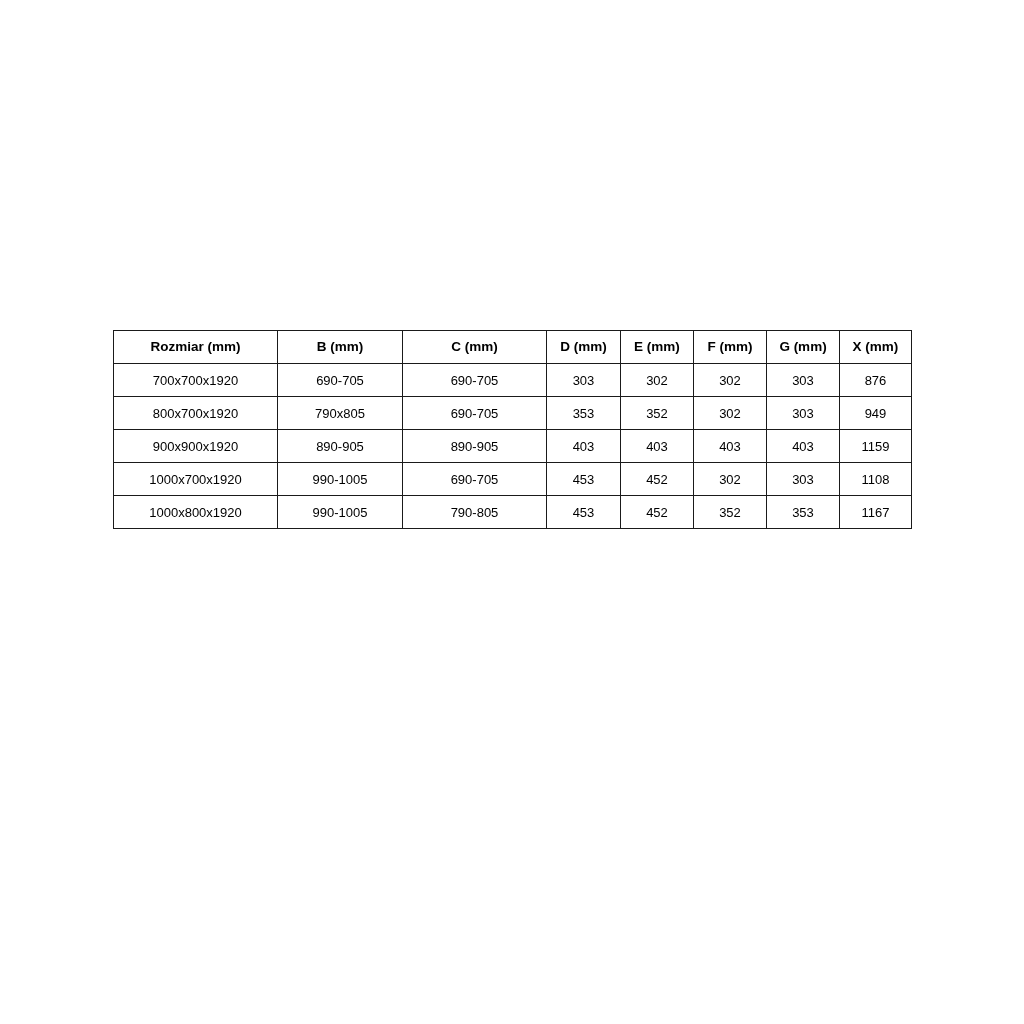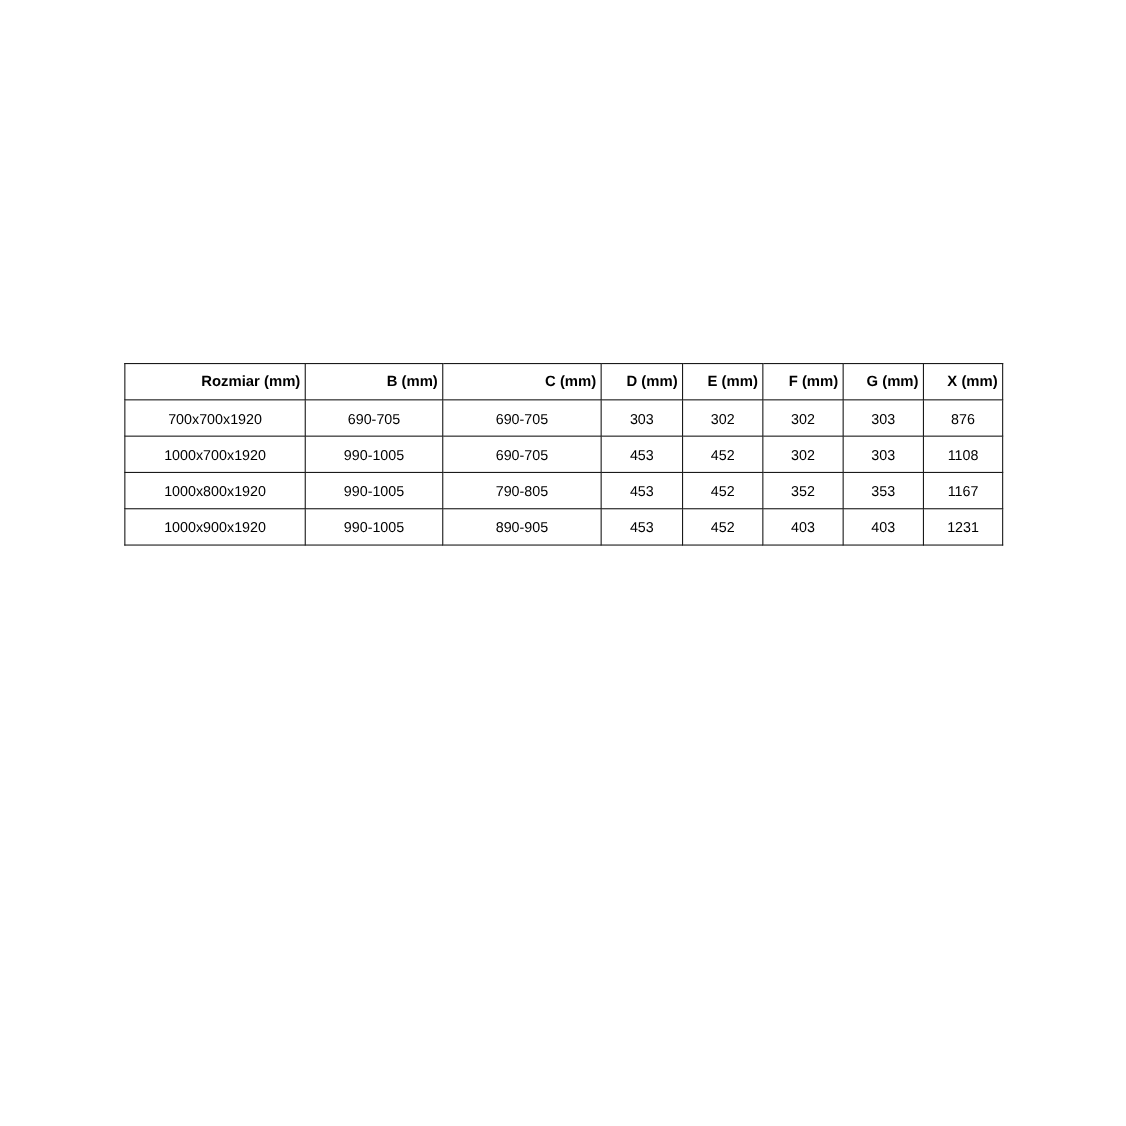--- a/index.html
+++ b/index.html
@@ -35,21 +35,20 @@
     text-align: center;
     vertical-align: middle;
     font-size: 13px;
     line-height: 1;
     white-space: nowrap;
     overflow: hidden;
   }
   table.dim-table th {
     font-weight: bold;
     font-size: 13.5px;
-    text-align: right;
   }
   
   table.dim-table col:nth-child(1) { width: 164px; }
   table.dim-table col:nth-child(2) { width: 125px; }
   table.dim-table col:nth-child(3) { width: 144px; }
   table.dim-table col:nth-child(4) { width: 74px; }
   table.dim-table col:nth-child(5) { width: 73px; }
   table.dim-table col:nth-child(6) { width: 73px; }
   table.dim-table col:nth-child(7) { width: 73px; }
   table.dim-table col:nth-child(8) { width: 72px; }
@@ -86,44 +85,54 @@
           <td>700x700x1920</td>
           <td>690-705</td>
           <td>690-705</td>
           <td>303</td>
           <td>302</td>
           <td>302</td>
           <td>303</td>
           <td>876</td>
         </tr>
         <tr>
+          <td>800x700x1920</td>
+          <td>790x805</td>
+          <td>690-705</td>
+          <td>353</td>
+          <td>352</td>
+          <td>302</td>
+          <td>303</td>
+          <td>949</td>
+        </tr>
+        <tr>
+          <td>900x900x1920</td>
+          <td>890-905</td>
+          <td>890-905</td>
+          <td>403</td>
+          <td>403</td>
+          <td>403</td>
+          <td>403</td>
+          <td>1159</td>
+        </tr>
+        <tr>
           <td>1000x700x1920</td>
           <td>990-1005</td>
           <td>690-705</td>
           <td>453</td>
           <td>452</td>
           <td>302</td>
           <td>303</td>
           <td>1108</td>
         </tr>
         <tr>
           <td>1000x800x1920</td>
           <td>990-1005</td>
           <td>790-805</td>
           <td>453</td>
           <td>452</td>
           <td>352</td>
           <td>353</td>
           <td>1167</td>
         </tr>
-        <tr>
-          <td>1000x900x1920</td>
-          <td>990-1005</td>
-          <td>890-905</td>
-          <td>453</td>
-          <td>452</td>
-          <td>403</td>
-          <td>403</td>
-          <td>1231</td>
-        </tr>
       </tbody>
   </table>
 </div>
 
 </body></html>

